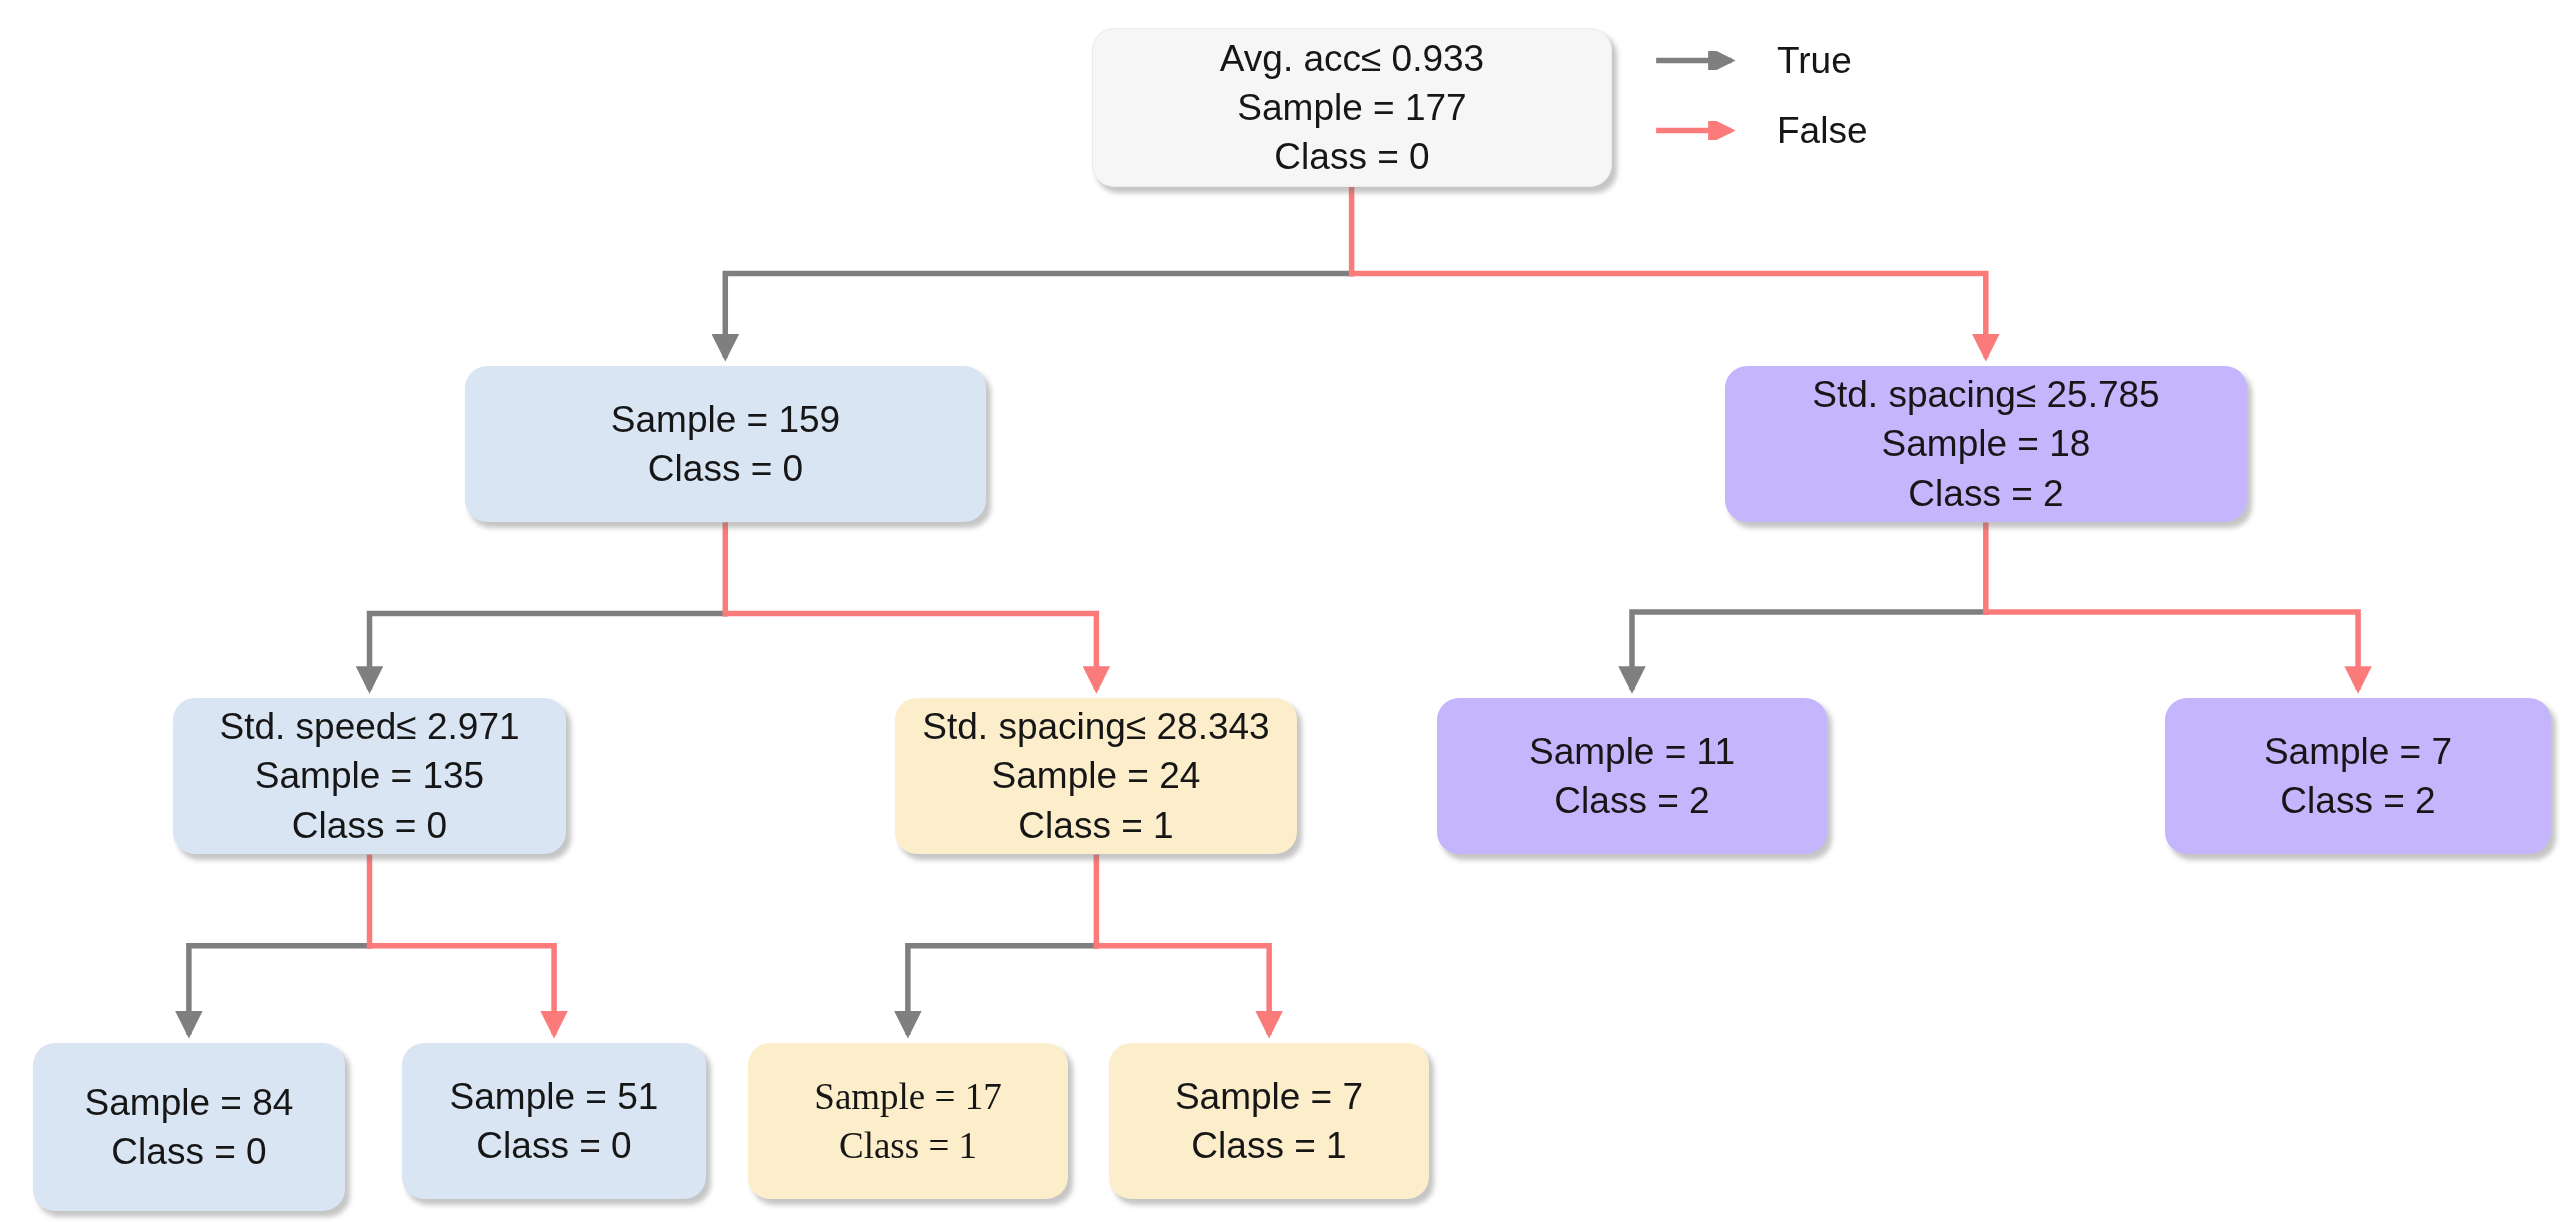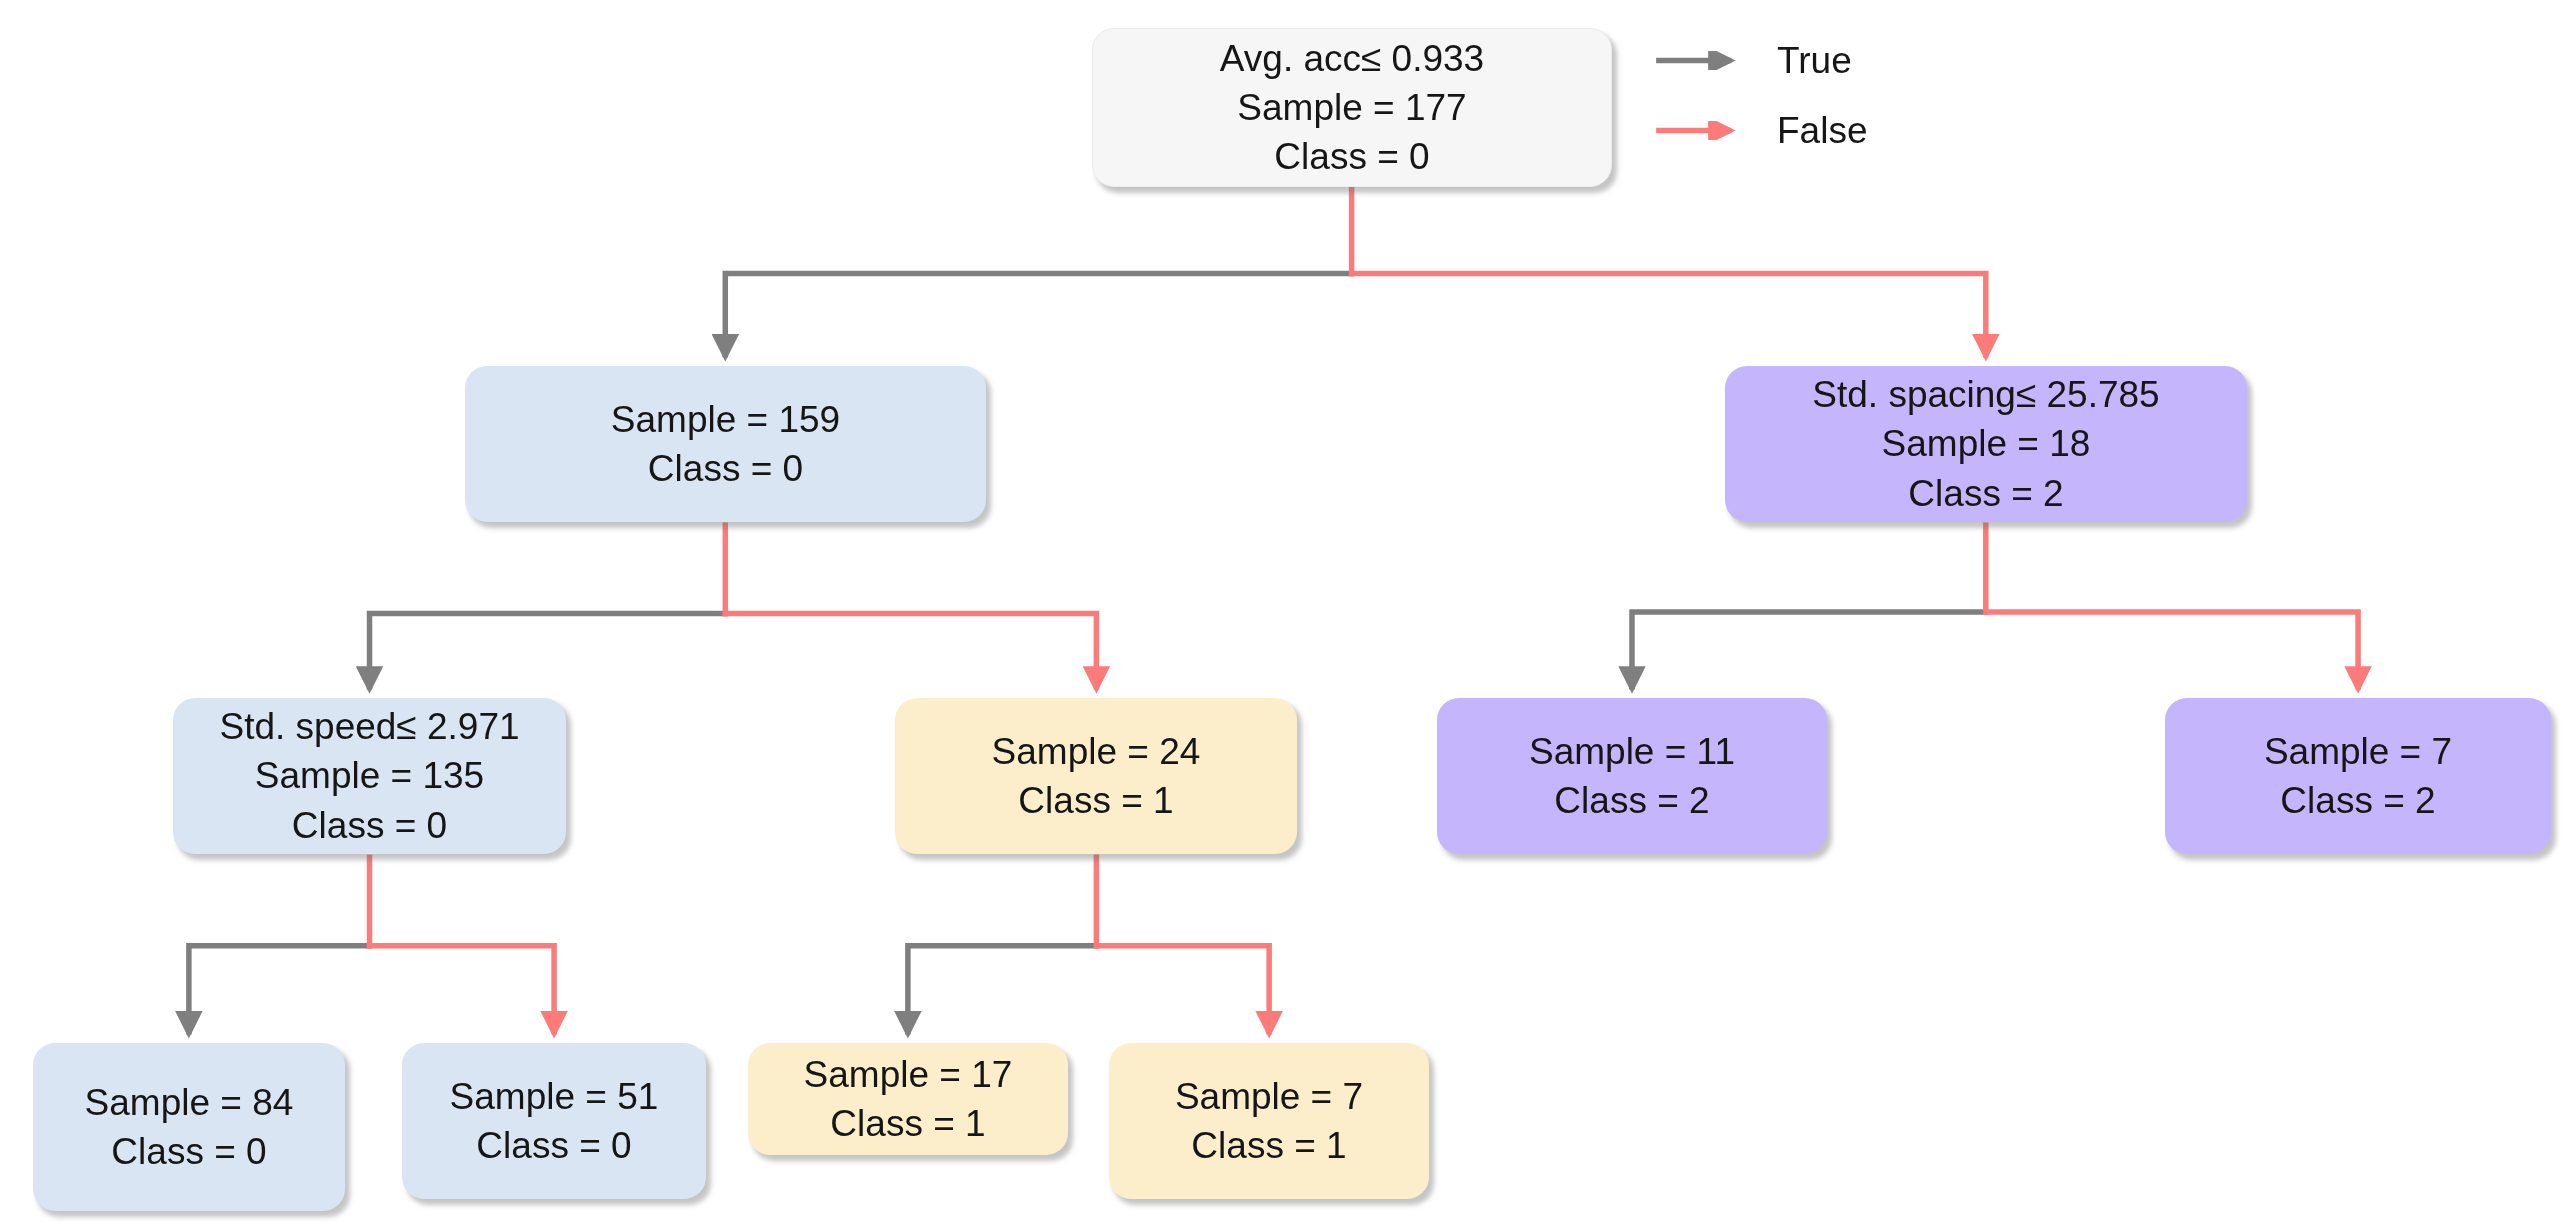--- a/index.html
+++ b/index.html
@@ -33,21 +33,21 @@
 
   #n-root {left:1092px;top:28px;  width:518px;height:157px;}
   #n-vf   {left:465px; top:366px; width:521px;height:156px;}
   #n-ss1  {left:1725px;top:366px; width:522px;height:156px;}
   #n-speed{left:173px; top:698px; width:393px;height:156px;}
   #n-ss2  {left:895px;top:698px; width:402px;height:156px;}
   #n-s11  {left:1437px;top:698px; width:390px;height:156px;}
   #n-s7r  {left:2165px;top:698px; width:386px;height:156px;}
   #n-s84  {left:33px;  top:1043px;width:312px;height:168px;text-align:right;}
   #n-s51  {left:402px; top:1043px;width:304px;height:156px;}
-  #n-s17  {left:748px; top:1043px;width:320px;height:112px;}
+  #n-s17  {left:748px; top:1043px;width:320px;height:156px;font-family:Liberation Serif, serif;}
   #n-s7y  {left:1109px;top:1043px;width:320px;height:156px;}
 
   .legend{
     position:absolute;left:1653px;top:39px;
     display:flex;flex-direction:column;gap:27px;
     font-size:37px;
   }
   .legend-row{display:flex;align-items:center;gap:22px;height:43px;}
   .legend-row svg{display:block;}
 </style>
@@ -124,20 +124,21 @@
     <span>Class = 2</span>
   </div>
 
   <div class="node fill-blue" id="n-speed">
     <span>Std. speed≤ 2.971</span>
     <span>Sample = 135</span>
     <span>Class = 0</span>
   </div>
 
   <div class="node fill-yellow" id="n-ss2">
+    <span>Std. spacing≤ 28.343</span>
     <span>Sample = 24</span>
     <span>Class = 1</span>
   </div>
 
   <div class="node fill-purple" id="n-s11">
     <span>Sample = 11</span>
     <span>Class = 2</span>
   </div>
 
   <div class="node fill-purple" id="n-s7r">

